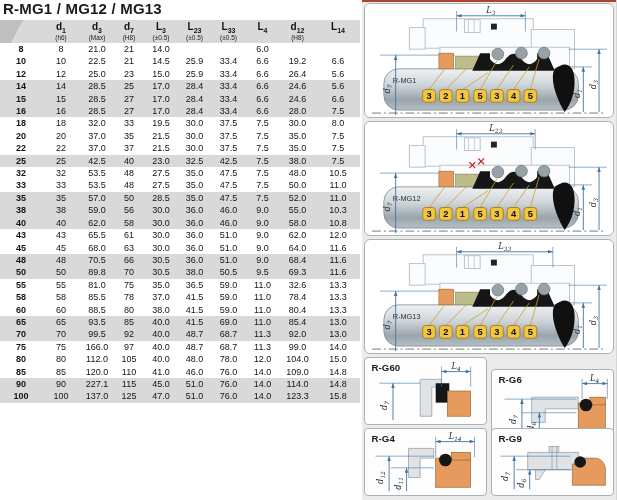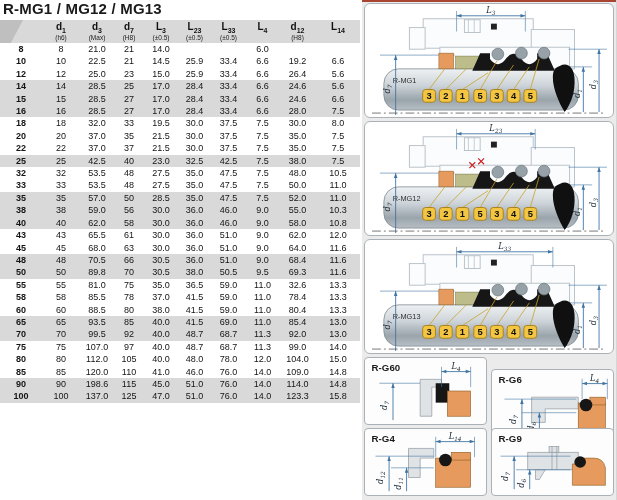--- a/index.html
+++ b/index.html
@@ -346,21 +346,21 @@
             <td>40.0</td>
             <td>48.7</td>
             <td>68.7</td>
             <td>11.3</td>
             <td>92.0</td>
             <td>13.0</td>
           </tr>
           <tr>
             <td class="szcol">75</td>
             <td>75</td>
-            <td>107.0</td>
+            <td>166.0</td>
             <td>97</td>
             <td>40.0</td>
             <td>48.7</td>
             <td>68.7</td>
             <td>11.3</td>
             <td>99.0</td>
             <td>14.0</td>
           </tr>
           <tr>
             <td class="szcol">80</td>
@@ -382,21 +382,21 @@
             <td>41.0</td>
             <td>46.0</td>
             <td>76.0</td>
             <td>14.0</td>
             <td>109.0</td>
             <td>14.8</td>
           </tr>
           <tr class="band">
             <td class="szcol">90</td>
             <td>90</td>
-            <td>198.6</td>
+            <td>227.1</td>
             <td>115</td>
             <td>45.0</td>
             <td>51.0</td>
             <td>76.0</td>
             <td>14.0</td>
             <td>114.0</td>
             <td>14.8</td>
           </tr>
           <tr class="band">
             <td class="szcol">100</td>

